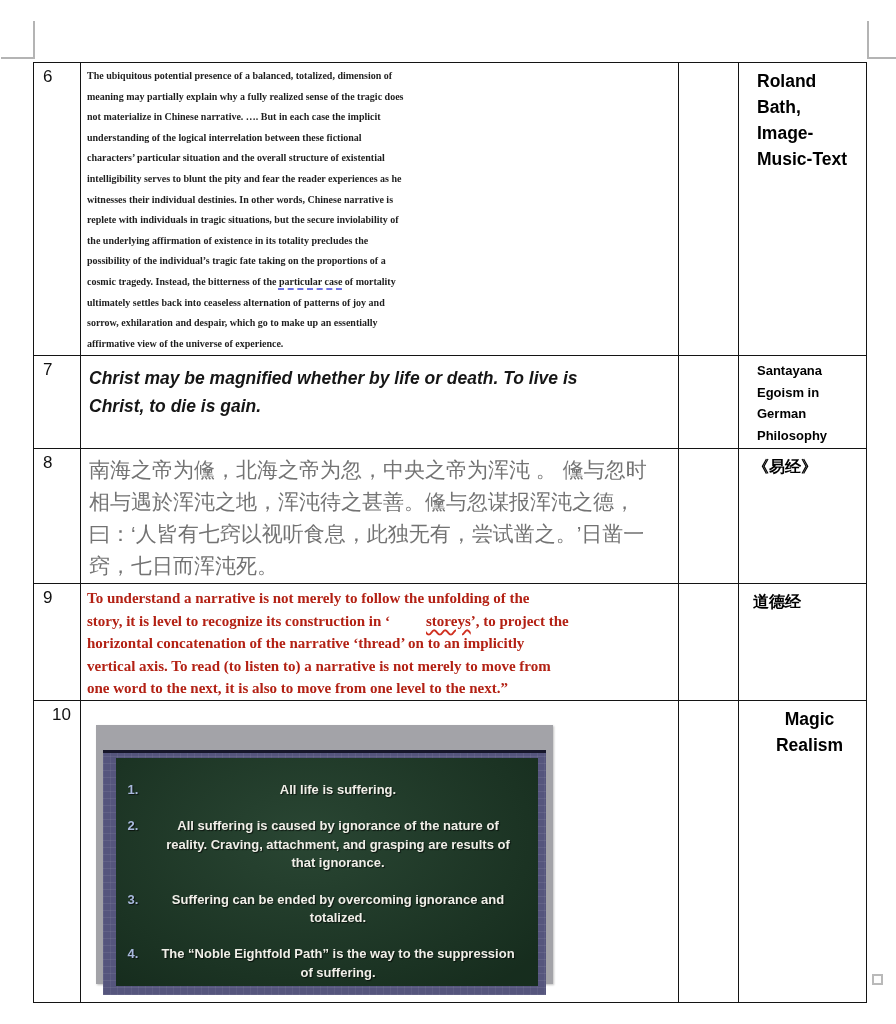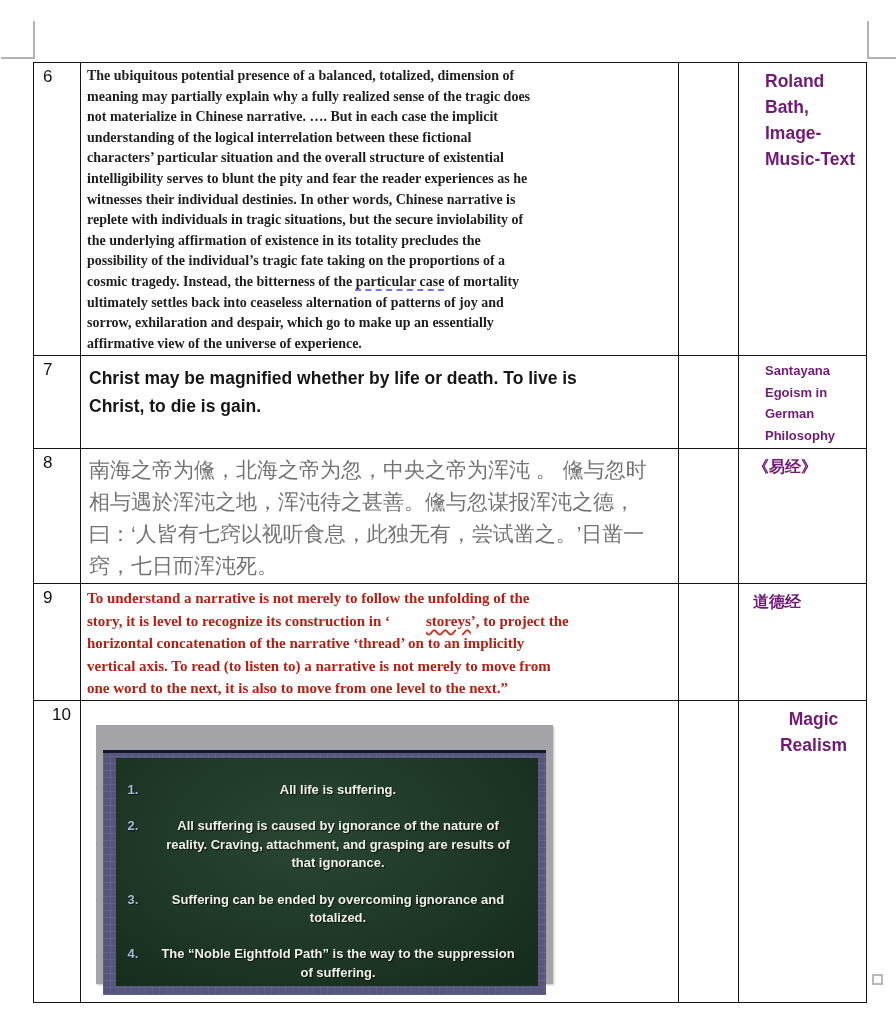--- a/index.html
+++ b/index.html
@@ -25,35 +25,35 @@
 
   table.doc{position:absolute;left:33px;top:62px;border-collapse:collapse;table-layout:fixed;}
   table.doc td{border:1.6px solid var(--table-border);vertical-align:top;overflow:hidden;}
   col.c-num{width:47px;} col.c-quote{width:598px;} col.c-gap{width:60px;} col.c-src{width:128px;}
 
   td.num{font-size:17px;line-height:22px;padding:3px 0 0 9px;color:#111;}
   td.gap{}
 
   td.quote{padding:3px 6px 0 6px;white-space:pre-line;}
   .q-serif{font-family:"Liberation Serif","DejaVu Serif",serif;font-weight:bold;
-           font-size:14px;line-height:20.6px;color:#1f1f1f;}
+           font-size:10px;line-height:20.6px;color:#1f1f1f;}
   .q-sans{font-weight:bold;font-size:17.5px;line-height:28px;padding-top:8px !important;
-          padding-left:8px !important;color:#161616;}
+          padding-left:8px !important;color:#161616;font-style:italic;}
   .q-cjk{font-size:21px;line-height:32px;padding-top:5px !important;padding-left:8px !important;
          font-weight:400;color:#737373;font-family:"Liberation Sans",sans-serif;}
   .q-red{font-family:"Liberation Serif","DejaVu Serif",serif;font-weight:bold;
          font-size:15px;line-height:22.6px;color:var(--quote-red);}
 
   .grammar{text-decoration:underline dashed var(--grammar-underline-blue);
            text-decoration-thickness:2px;text-underline-offset:4px;}
   .spell{text-decoration:underline wavy var(--spell-underline-red);
          text-decoration-thickness:1.5px;text-underline-offset:3px;margin-left:36px;}
 
-  td.src{font-weight:bold;font-size:17.5px;line-height:26px;padding:5px 4px 0 26px;
-         white-space:pre-line;color:#701a75;}
+  td.src{font-weight:bold;font-size:17.5px;line-height:26px;padding:5px 4px 0 18px;
+         white-space:pre-line;color:#000000;}
   td.src.tight{font-size:13px;line-height:21.5px;padding-top:4px;}
   td.src.cjk{font-size:16px;line-height:26px;padding-left:14px;}
 
   
   .slide{margin:6px 0 0 15px;width:457px;height:259px;box-sizing:border-box;
          background:var(--slide-frame-gray);padding:7px;box-shadow:1px 1px 2px rgba(0,0,0,0.25);}
   .slide-purple{position:relative;width:100%;height:100%;background-color:var(--slide-purple);
     background-image:
       repeating-linear-gradient(0deg, rgba(255,255,255,0.07) 0 1px, transparent 1px 7px),
       repeating-linear-gradient(90deg, rgba(255,255,255,0.05) 0 1px, transparent 1px 7px);

